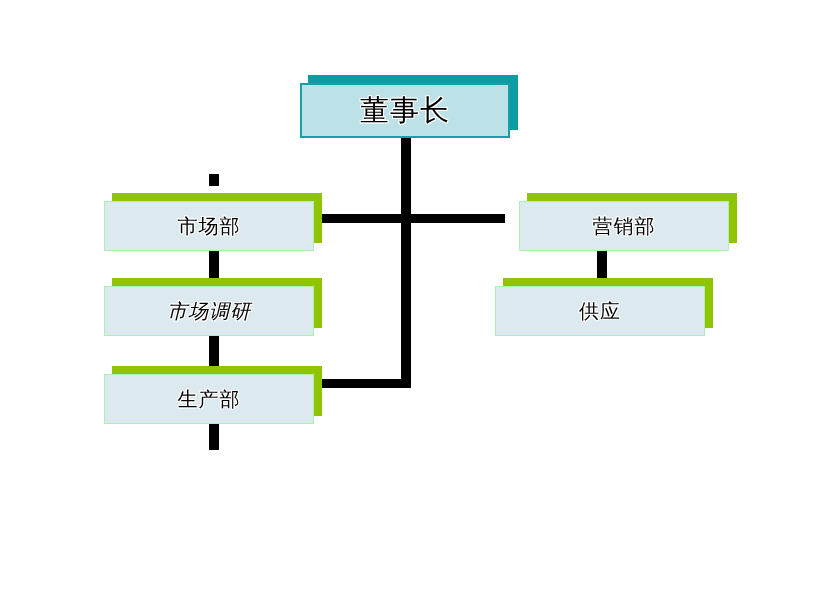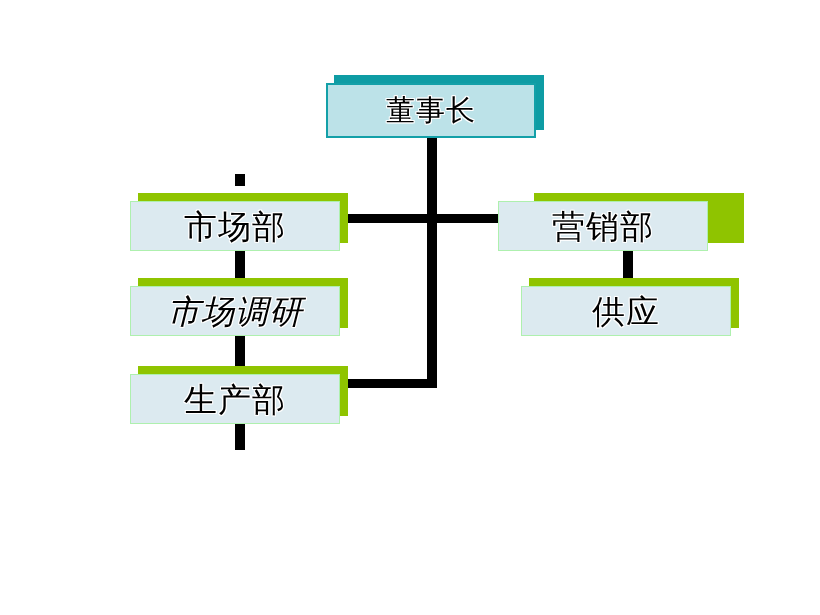--- a/index.html
+++ b/index.html
@@ -11,21 +11,20 @@
     height: 615px;
     background: #ffffff;
     font-family: "DejaVu Sans", "Liberation Sans", sans-serif;
     overflow: hidden;
   }
   #chart-canvas {
     position: relative;
     width: 688px;
     height: 615px;
     background: #ffffff;
-    margin-left: 26px;
   }
 
   
   .connector {
     position: absolute;
     background: #000000;
     z-index: 5;
   }
 
   
@@ -47,21 +46,21 @@
     bottom: 0;
     width: 100%;
     height: 100%;
     box-sizing: border-box;
     display: flex;
     align-items: center;
     justify-content: center;
     z-index: 2;
   }
   .node .label {
-    font-size: 33px;
+    font-size: 20px;
     line-height: 1;
     color: #000000;
     white-space: nowrap;
     letter-spacing: 1px;
     text-shadow:
       0 1px 0 #ffffff, 0 -1px 0 #ffffff,
       1px 0 0 #ffffff, -1px 0 0 #ffffff,
       1px 1px 0 #ffffff, -1px -1px 0 #ffffff,
       1px -1px 0 #ffffff, -1px 1px 0 #ffffff;
   }
@@ -111,21 +110,21 @@
       <div class="face" style="width: 210px; height: 50px; font-style: italic;">
         <span class="label">市场调研</span>
       </div>
     </div>
     <div class="node green" style="left: 104px; top: 366px; width: 218px; height: 58px;">
       <div class="shadow" style="width: 210px; height: 50px;"></div>
       <div class="face" style="width: 210px; height: 50px;">
         <span class="label">生产部</span>
       </div>
     </div>
-    <div class="node green" style="left: 472px; top: 193px; width: 218px; height: 58px; padding-left: 28px;">
+    <div class="node green" style="left: 519px; top: 193px; width: 218px; height: 58px;">
       <div class="shadow" style="width: 210px; height: 50px;"></div>
       <div class="face" style="width: 210px; height: 50px;">
         <span class="label">营销部</span>
       </div>
     </div>
     <div class="node green" style="left: 495px; top: 278px; width: 218px; height: 58px;">
       <div class="shadow" style="width: 210px; height: 50px;"></div>
       <div class="face" style="width: 210px; height: 50px;">
         <span class="label">供应</span>
       </div>

